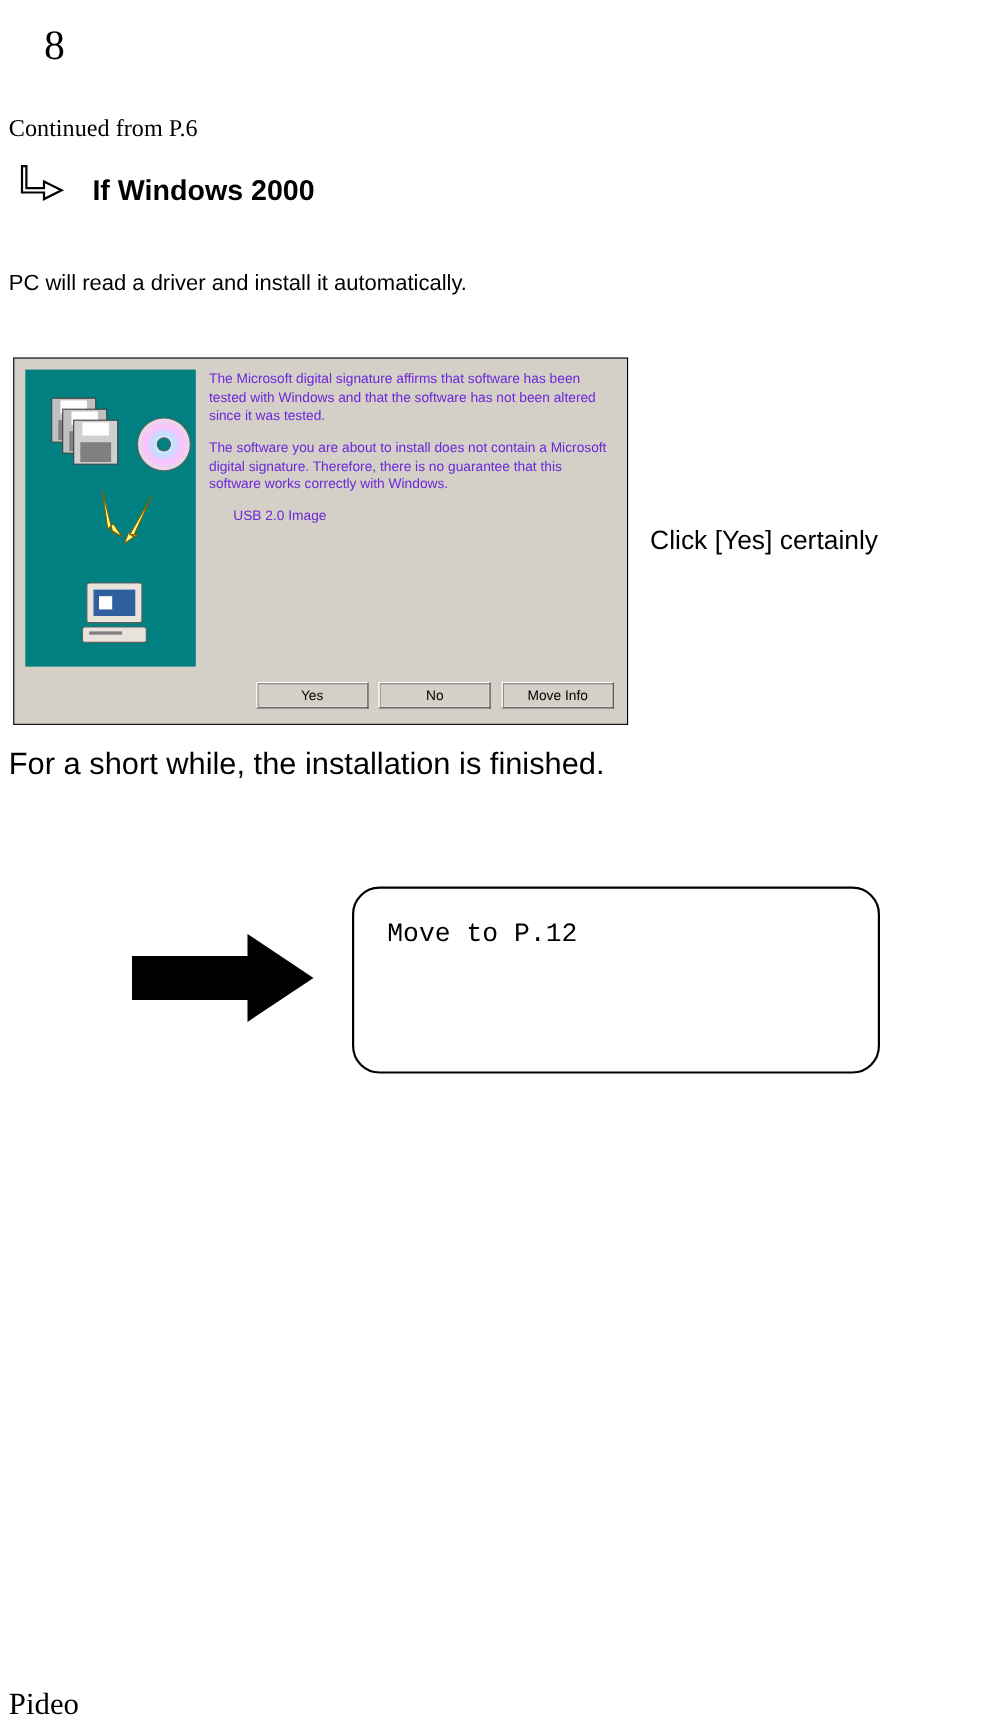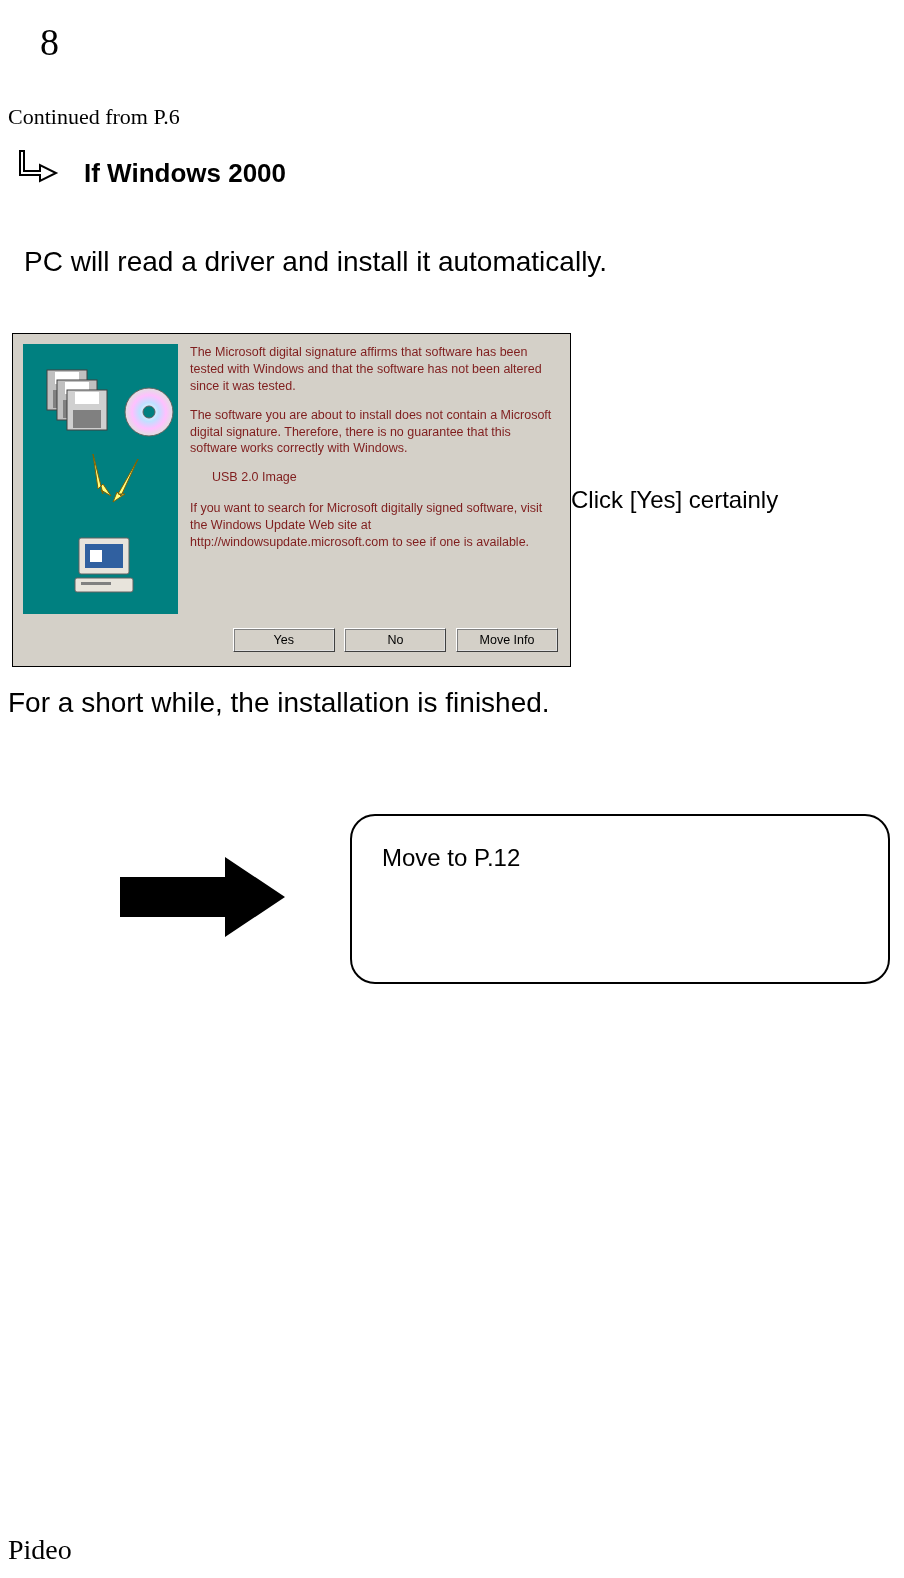--- a/index.html
+++ b/index.html
@@ -38,22 +38,22 @@
       display: flex;
       align-items: center;
       margin-bottom: 45px;
     }
     .section-heading {
       font-size: 26px;
       font-weight: bold;
       font-family: 'Trebuchet MS', Arial, sans-serif;
     }
     .body-text {
-      font-size: 28px;
-      margin-left: 24px;
+      font-size: 20px;
+      margin-left: 8px;
       margin-bottom: 55px;
       font-family: 'Trebuchet MS', Arial, sans-serif;
     }
     .dialog-row {
       display: flex;
       align-items: center;
       margin-left: 12px;
       margin-bottom: 20px;
     }
     .dialog-box {
@@ -96,21 +96,21 @@
       flex-shrink: 0;
       background: #008080;
       position: relative;
       margin-right: 12px;
       height: 270px;
     }
     .dialog-text-area {
       flex: 1;
       font-size: 12.5px;
       line-height: 1.35;
-      color: #7f1d1d;
+      color: #6d28d9;
     }
     .dialog-text-area p {
       margin-bottom: 12px;
     }
     .dialog-text-area .indent {
       margin-left: 22px;
       margin-bottom: 14px;
     }
     .dialog-buttons {
       text-align: right;
@@ -123,46 +123,46 @@
       border: 1px solid #fff;
       border-right-color: #404040;
       border-bottom-color: #404040;
       box-shadow: 1px 1px 0 #808080 inset, -1px -1px 0 #dfdfdf inset;
       font-size: 12.5px;
       margin-left: 6px;
       font-family: Tahoma, Arial, sans-serif;
     }
     .click-yes {
       font-size: 24px;
+      margin-left: 20px;
       font-family: 'Trebuchet MS', Arial, sans-serif;
     }
     .finished-text {
       font-size: 28px;
       margin-left: 8px;
       margin-top: 18px;
       margin-bottom: 95px;
       font-family: 'Trebuchet MS', Arial, sans-serif;
     }
     .move-row {
       display: flex;
       align-items: center;
       margin-left: 110px;
     }
     .big-arrow {
       margin-right: 30px;
     }
     .move-box {
-      width: 540px;
+      width: 480px;
       height: 170px;
       border: 2px solid #000;
       border-radius: 25px;
       padding: 28px 30px;
       font-size: 24px;
-      font-family: Liberation Sans, sans-serif;
-      margin-left: 30px;
+      font-family: Liberation Mono, monospace;
     }
     .brand {
       position: absolute;
       bottom: 12px;
       left: 8px;
       font-size: 28px;
       font-family: Georgia, serif;
     }
     
     .gfx-floppy {
@@ -242,21 +242,20 @@
           <rect x="12" y="10" width="38" height="24" fill="#3060a0"></rect>
           <rect x="17" y="16" width="12" height="12" fill="#fff"></rect>
           <rect x="2" y="44" width="58" height="14" rx="2" fill="#e8e4dc" stroke="#606060"></rect>
           <rect x="8" y="48" width="30" height="3" fill="#808080"></rect>
         </svg>
       </div>
       <div class="dialog-text-area">
         <p>The Microsoft digital signature affirms that software has been tested with Windows and that the software has not been altered since it was tested.</p>
         <p>The software you are about to install does not contain a Microsoft digital signature. Therefore,  there is no guarantee that this software works correctly with Windows.</p>
         <p class="indent">USB 2.0 Image</p>
-        <p>If you want to search for Microsoft digitally signed software, visit the Windows Update Web site at http://windowsupdate.microsoft.com to see if one is available.</p>
       </div>
     </div>
     <div class="dialog-buttons">
       <button class="dialog-btn">Yes</button>
       <button class="dialog-btn">No</button>
       <button class="dialog-btn">Move Info</button>
     </div>
   </div>
   <div class="click-yes">Click [Yes] certainly</div>
 </div>

